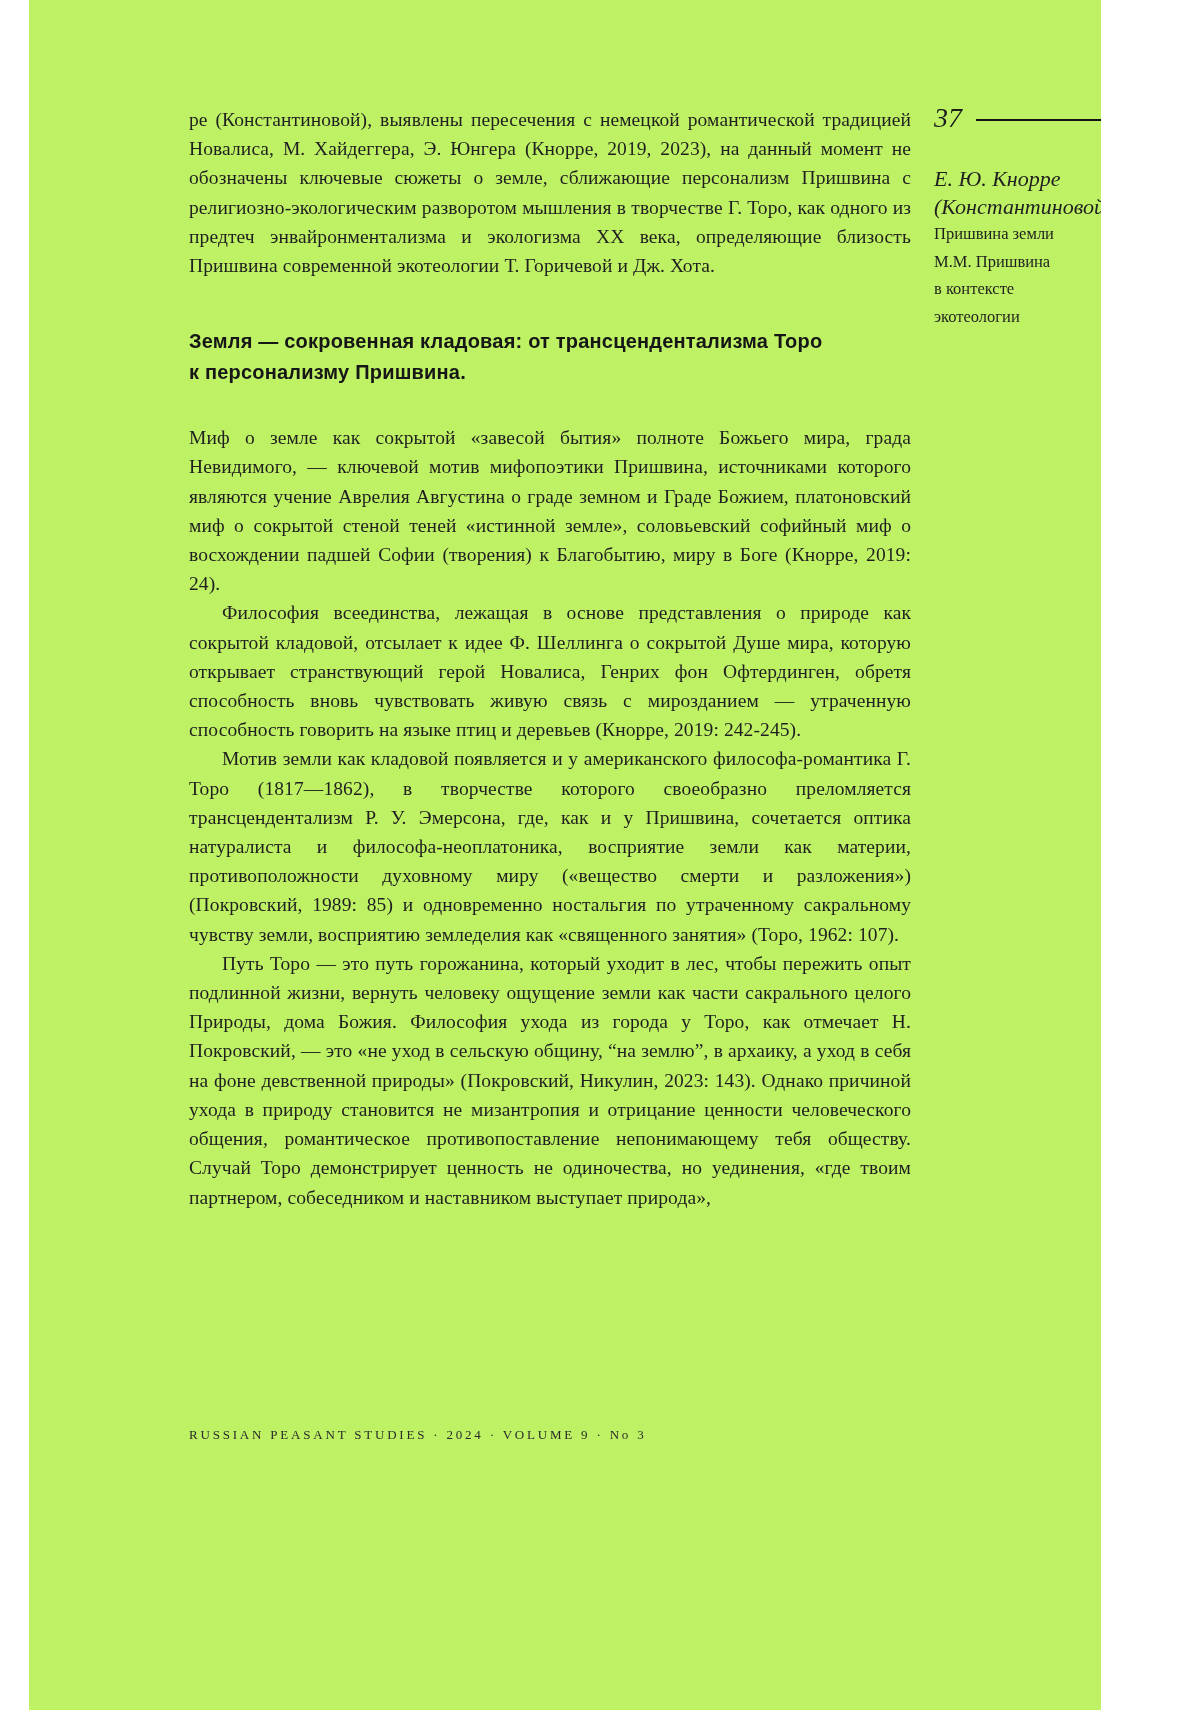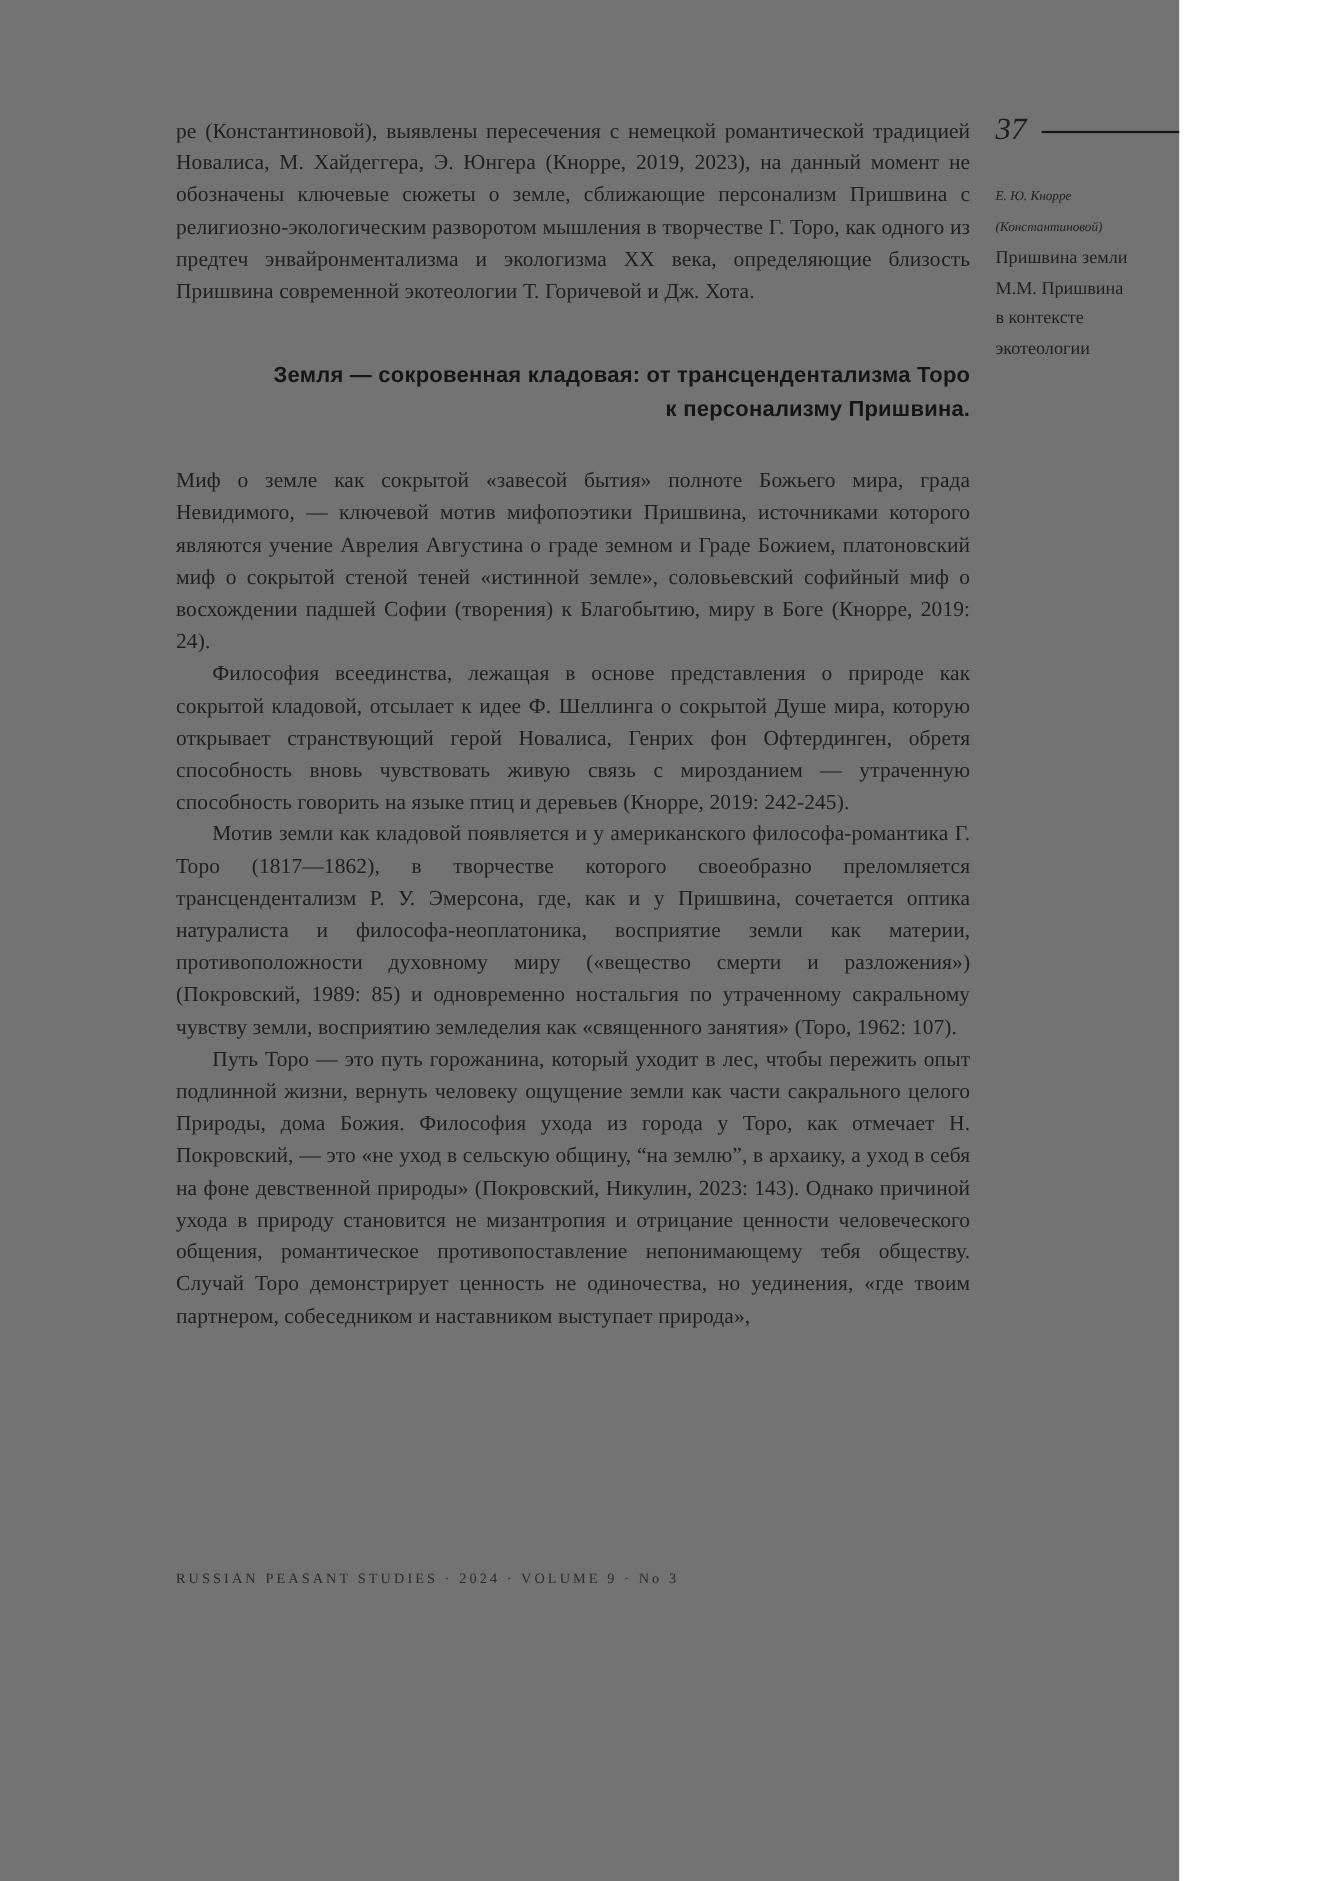--- a/index.html
+++ b/index.html
@@ -11,22 +11,23 @@
     width: 1200px;
     height: 1710px;
     position: relative;
     font-family: "Liberation Serif", serif;
     color: #1f1f1f;
   }
   .page {
     position: relative;
     width: 1072px;
     height: 1710px;
-    background: #737373;
+    background: #bef264;
     overflow: hidden;
+    margin-left: 29px;
   }
   
   .main-col {
     position: absolute;
     left: 160px;
     top: 105px;
     width: 722px;
   }
   .para {
     margin: 0;
@@ -39,21 +40,20 @@
     text-indent: 33px;
   }
   .heading {
     font-family: "Liberation Sans", sans-serif;
     font-weight: bold;
     font-size: 20px;
     line-height: 31px;
     margin: 46px 0 35px 0;
     letter-spacing: 0.2px;
     color: #161616;
-    text-align: right;
   }
   .heading .hline {
     display: block;
   }
   
   .sidebar {
     position: absolute;
     left: 905px;
     top: 103px;
     width: 190px;
@@ -71,21 +71,21 @@
   .pagenum-rule {
     flex: 1;
     height: 2px;
     background: #141414;
     margin-left: 14px;
     margin-top: 4px;
   }
   .sidebar-author {
     margin-top: 32px;
     font-style: italic;
-    font-size: 12px;
+    font-size: 22px;
     line-height: 27.5px;
     color: #1f1f1f;
   }
   .sidebar-title {
     font-size: 16.5px;
     line-height: 27.5px;
     color: #1f1f1f;
   }
   
   .footer {

